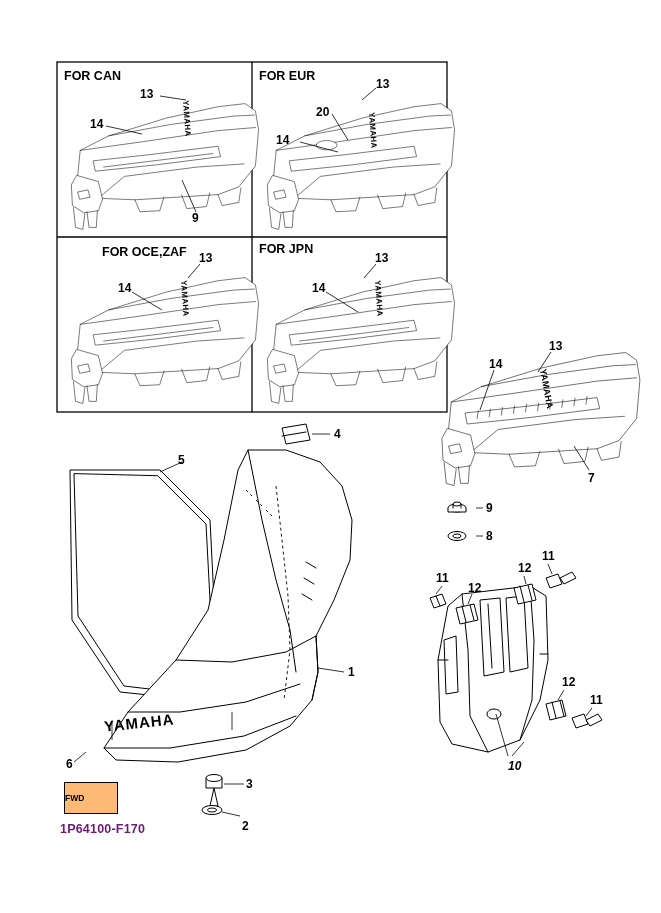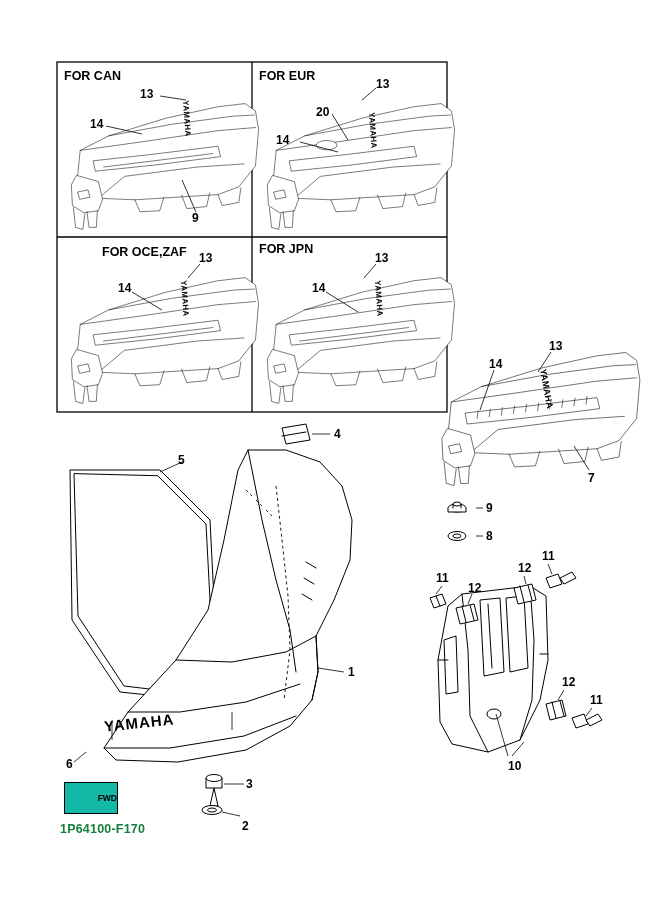--- a/index.html
+++ b/index.html
@@ -44,39 +44,39 @@
     font-size: 12.5px;
     font-weight: bold;
     color: #000000;
     white-space: nowrap;
     line-height: 1;
   }
   .code {
     position: absolute;
     font-size: 12.5px;
     font-weight: bold;
-    color: #15803d;
+    color: #701a75;
     white-space: nowrap;
     letter-spacing: 0.2px;
   }
   .ymk {
     position: absolute;
     font-size: 8px;
     font-weight: bold;
     color: #000000;
     letter-spacing: 0.3px;
     transform-origin: left top;
   }
   .fwd-box {
     position: absolute;
     border: 1.3px solid #000;
-    background: #14b8a6;
+    background: #fdba74;
     display: flex;
     align-items: center;
-    justify-content: flex-end;
+    justify-content: flex-start;
   }
   .fwd-txt { font-size: 8.5px; font-weight: bold; }
 </style>
 </head>
 <body>
 
 <div id="sheet">
 
   <svg class="diagram" viewBox="0 0 661 913">
 
@@ -324,21 +324,21 @@
   <div class="lbl" style="left:66px; top:758px;">6</div>
   <div class="lbl" style="left:246px; top:778px;">3</div>
   <div class="lbl" style="left:242px; top:820px;">2</div>
 
   <div class="lbl" style="left:436px; top:572px;">11</div>
   <div class="lbl" style="left:468px; top:582px;">12</div>
   <div class="lbl" style="left:518px; top:562px;">12</div>
   <div class="lbl" style="left:542px; top:550px;">11</div>
   <div class="lbl" style="left:562px; top:676px;">12</div>
   <div class="lbl" style="left:590px; top:694px;">11</div>
-  <div class="lbl" style="left:508px; top:760px;">10</div>
+  <div class="lbl" style="left:508px; top:760px;font-style:italic;">10</div>
 
   <div class="ymk" style="left:190px; top:100px; transform: rotate(86deg);">YAMAHA</div>
   <div class="ymk" style="left:376px; top:112px; transform: rotate(86deg);">YAMAHA</div>
   <div class="ymk" style="left:188px; top:280px; transform: rotate(86deg);">YAMAHA</div>
   <div class="ymk" style="left:382px; top:280px; transform: rotate(86deg);">YAMAHA</div>
   <div class="ymk" style="left:548px; top:368px; transform: rotate(80deg); font-size:9px;">YAMAHA</div>
 
   <div style="position:absolute; left:104px; top:714px; transform: rotate(-6deg); font-size:15px; font-weight:bold; letter-spacing:1px;">YAMAHA</div>
 
   <div class="fwd-box" style="left:64px; top:782px; width:52px; height:30px;">

